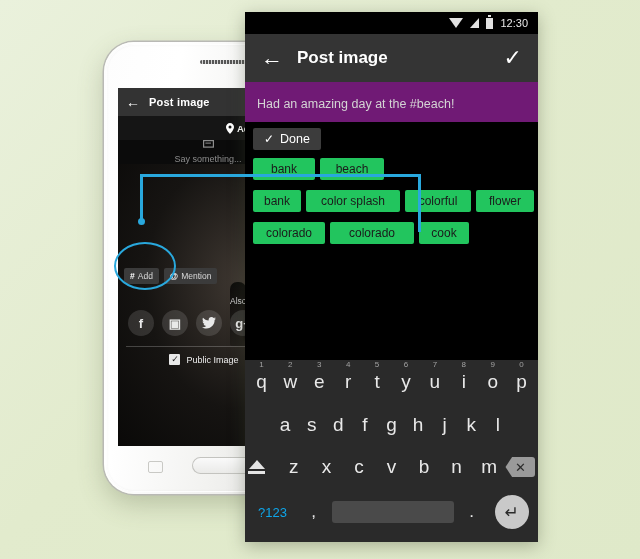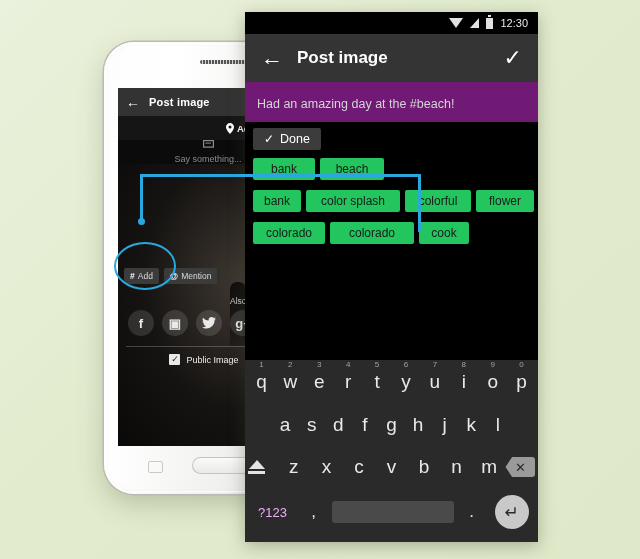--- a/index.html
+++ b/index.html
@@ -125,21 +125,21 @@
      font-size:8px;color:#a2a2a2;}
   .k-a{flex:0 0 26.6px;text-align:center;color:#e9e9e9;font-size:19px;}
   .r2-pad{flex:0 0 13px;}
   .shift{width:24px;height:20px;display:flex;align-items:center;justify-content:center;}
   .shift-arrow{width:0;height:0;border-left:8px solid transparent;border-right:8px solid transparent;
      border-bottom:9px solid #e4e4e4;position:relative;}
   .shift-bar{width:17px;height:3px;background:#e4e4e4;margin-top:2px;}
   .bksp{width:30px;height:20px;background:#9a9a9a;border-radius:3px 3px 3px 3px;
      display:flex;align-items:center;justify-content:center;color:#2b2b2b;font-size:13px;
      clip-path:polygon(22% 0,100% 0,100% 100%,22% 100%,0 50%);}
-  .k-123{flex:0 0 46px;text-align:center;color:#f0abfc;font-size:13px;}
+  .k-123{flex:0 0 46px;text-align:center;color:#0ea5e9;font-size:13px;}
   .k-comma{flex:0 0 36px;text-align:center;color:#e9e9e9;font-size:17px;}
   .k-space{flex:0 0 122px;height:22px;background:#4a4a4a;border-radius:3px;}
   .k-dot{flex:0 0 36px;text-align:center;color:#e9e9e9;font-size:17px;}
   .k-enter{flex:0 0 44px;display:flex;justify-content:center;}
   .enter-circle{width:34px;height:34px;border-radius:50%;background:#c9c9c9;
      display:flex;align-items:center;justify-content:center;color:#2b2b2b;font-size:17px;}
 
   
   .anno{position:absolute;inset:0;pointer-events:none;}
   .ann-line{position:absolute;background:#29a8dd;}

